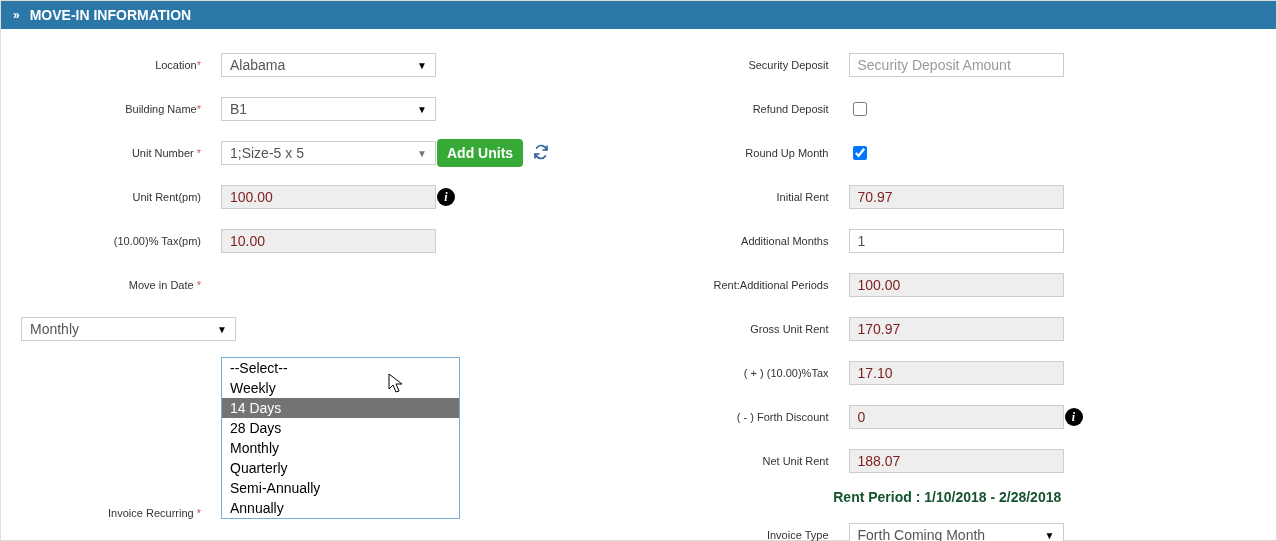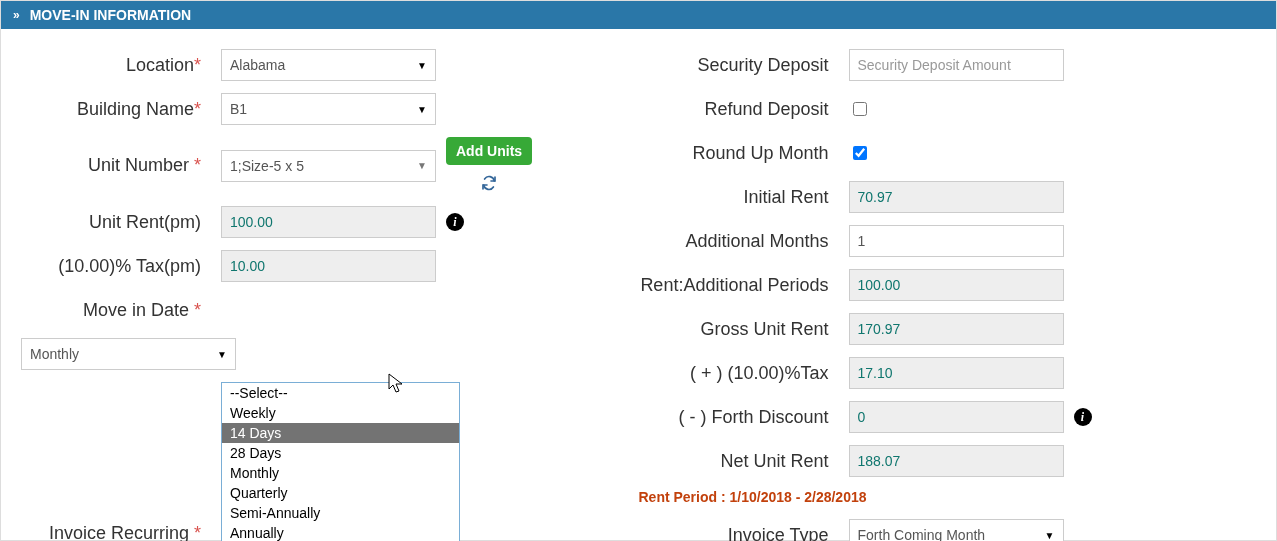--- a/index.html
+++ b/index.html
@@ -3,43 +3,43 @@
 <meta charset="utf-8">
 <style>
   * { box-sizing: border-box; }
   html, body { margin: 0; padding: 0; font-family: Arial, Helvetica, sans-serif; font-size: 14px; color: #333; background: #fff; }
   .container { width: 1277px; height: 541px; position: relative; border: 1px solid #ddd; background: #fff; }
   .header-bar { background: #2a77a8; color: #fff; font-weight: bold; padding: 6px 12px; font-size: 14px; display: flex; align-items: center; }
   .header-bar .chevron { margin-right: 10px; font-size: 12px; }
   .cols { display: flex; padding: 20px 20px 10px 20px; }
   .col { flex: 1; }
   .row { display: flex; align-items: center; margin-bottom: 12px; min-height: 32px; }
-  .lbl { width: 200px; text-align: right; padding-right: 20px; color: #333; font-size: 18px; }
+  .lbl { width: 200px; text-align: right; padding-right: 20px; color: #333; font-size: 11px; }
   .req { color: #d9534f; }
   .ctrl { width: 215px; }
   .sel, .inp {
-    width: 100%; height: 32px; border: 1px solid #ccc; background: #fff;
+    width: 100%; height: 24px; border: 1px solid #ccc; background: #fff;
     padding: 4px 8px; font-size: 14px; color: #555;
   }
   .sel { position: relative; display: flex; align-items: center; justify-content: space-between; cursor: pointer; }
   .sel .caret { font-size: 10px; color: #000; }
-  .inp.readonly { background: #eee; color: #0f766e; }
+  .inp.readonly { background: #eee; color: #7f1d1d; }
   .inp::placeholder { color: #999; }
-  .after { margin-left: 10px; display: flex; align-items: center; gap: 10px; flex-direction: column; }
+  .after { margin-left: 1px; display: flex; align-items: center; gap: 10px; }
   .btn-add { background: #37a937; color: #fff; border: none; border-radius: 4px; padding: 6px 10px; font-weight: bold; font-size: 14px; cursor: pointer; }
   .icon-refresh svg { width: 16px; height: 16px; }
   .icon-info { width: 18px; height: 18px; border-radius: 50%; background: #000; color: #fff; display: inline-flex; align-items: center; justify-content: center; font-size: 12px; font-weight: bold; font-style: italic; font-family: Georgia, serif; }
   .chk { width: 14px; height: 14px; }
   .dropdown-list {
     position: absolute; width: 239px; border: 1px solid #7aaed6; background: #fff;
     z-index: 10; font-size: 14px; color: #000;
   }
   .dropdown-list .opt { padding: 2px 8px; cursor: pointer; }
   .dropdown-list .opt.hl { background: #737373; color: #fff; }
-  .rent-period { color: #c2410c; font-weight: bold; margin: 10px 0 14px 0; font-size: 14px; }
+  .rent-period { color: #14532d; font-weight: bold; text-align: center; margin: 10px 0 14px 0; font-size: 14px; }
   .cursor-arrow {
     position: absolute; width: 16px; height: 22px; pointer-events: none; z-index: 20;
   }
   .right-col .lbl { width: 210px; }
   .right-col .ctrl { width: 215px; }
 </style>
 </head>
 <body>
 
 <div class="container">

